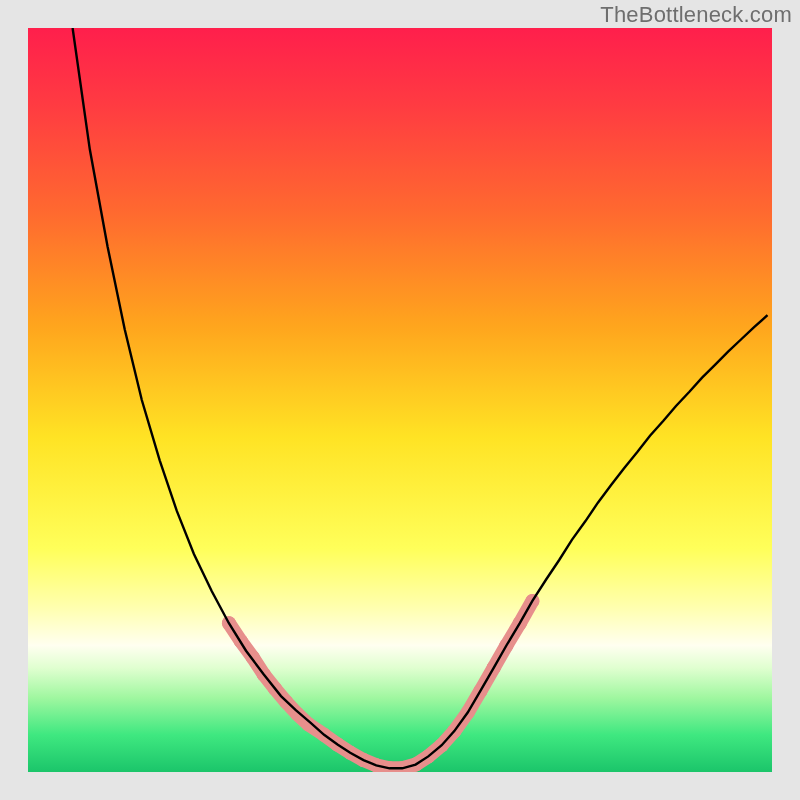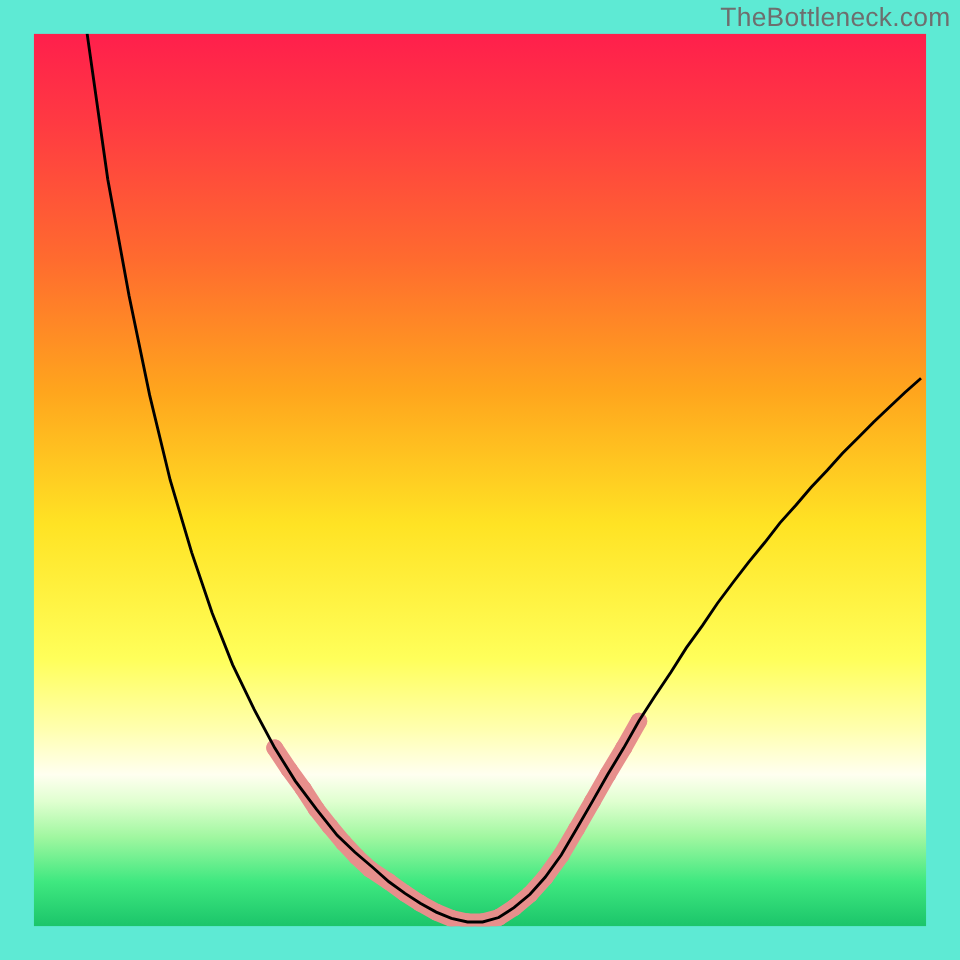--- a/index.html
+++ b/index.html
@@ -10,21 +10,21 @@
     overflow: hidden;
     background: #000;
     font-family: Arial, Helvetica, sans-serif;
   }
   .frame {
     position: absolute;
     top: 0;
     left: 0;
     width: 800px;
     height: 800px;
-    background: #5eead4;
+    background: #e5e5e5;
   }
   .plot-area {
     position: absolute;
     top: 28px;
     left: 28px;
     width: 744px;
     height: 744px;
     overflow: hidden;
   }
   .grad {

